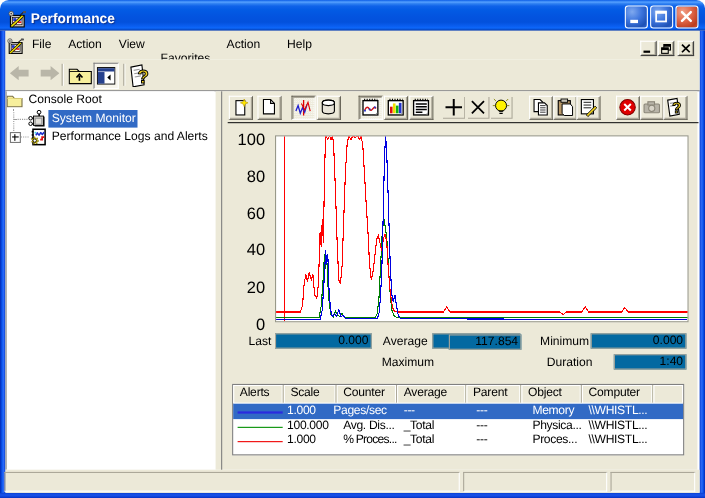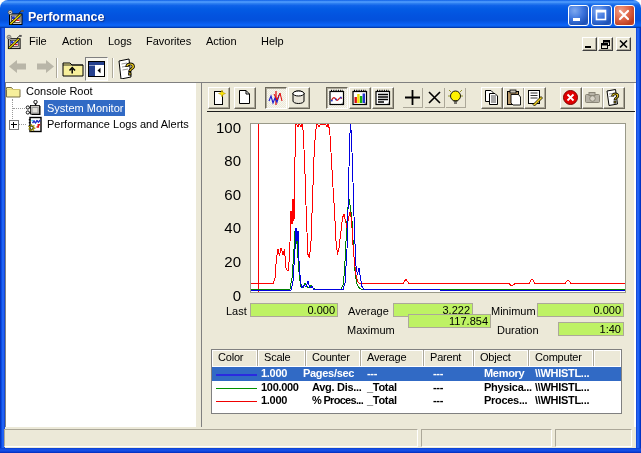--- a/index.html
+++ b/index.html
@@ -46,29 +46,29 @@
   background-image:repeating-conic-gradient(#f7f6f0 0% 25%, #ECE9D8 0% 50%);
   background-size:2px 2px; }
 #smline { left:207px; top:111px; width:428px; height:1px; background:#1c1c1c; }
 
 
 .ylab { position:absolute; width:30px; text-align:right; font-size:15px; }
 #plot { left:250px; top:123px; width:376px; height:170px; background:#fff; border:1px solid #999989; }
 
 
 .slab { position:absolute; font-size:11px; }
-.sbox { position:absolute; height:14px; background:#bef264; border:1px solid #ACA899;
+.sbox { position:absolute; height:14px; background:#0369a1; border:1px solid #ACA899;
   font-size:11px; text-align:right; padding:0px 2px 0 0; line-height:13px; }
 
 
 #legend { left:211px; top:349px; width:411px; height:65px; background:#fff; border:1px solid #808080; }
 .hcell { position:absolute; top:350px; height:16px; background:#ECE9D8; line-height:15px; padding-left:6px; letter-spacing:-0.2px;
   border-right:1px solid #ACA899; box-shadow:inset 1px 1px 0 #fff, inset -1px 0 0 #fff; font-size:11px; }
 .lrow { position:absolute; height:13px; font-size:11px; line-height:13px; letter-spacing:-0.3px; }
-.lcell { position:absolute;font-weight:bold; }
+.lcell { position:absolute; }
 
 
 .statsec { position:absolute; top:429px; height:18px; border:1px solid; border-color:#ACA899 #fff #fff #ACA899; }
 </style>
 </head>
 <body>
 <div id="titlebar" class="abs"></div>
 <div id="title-text" class="abs">Performance</div>
 <div id="borderL" class="abs"></div>
 <div id="borderR" class="abs"></div>
@@ -102,22 +102,22 @@
   <path d="M3.4 15 L13.6 5.4" stroke="#F0E000" stroke-width="1.4"></path>
   <path d="M11.5 4.5 L14.5 2 L16.5 2" fill="none" stroke="#222"></path>
   <rect x="14" y="1" width="2.5" height="2" fill="#555"></rect>
   <circle cx="3.2" cy="3.4" r="2.1" fill="#dcd8d0" stroke="#444" stroke-width="0.7"></circle>
   <circle cx="3.2" cy="3.4" r="0.7" fill="#333"></circle>
 </svg>
 
 <div id="menubar" class="abs"></div>
 <div class="menuitem" style="left:29px;">File</div>
 <div class="menuitem" style="left:62px;">Action</div>
-<div class="menuitem" style="left:108px;">Logs</div>
-<div class="menuitem" style="left:146px;">Favorites</div>
+<div class="menuitem" style="left:108px;">View</div>
+<div class="menuitem" style="left:146px;margin-top:12px;">Favorites</div>
 <div class="menuitem" style="left:206px;">Action</div>
 <div class="menuitem" style="left:261px;">Help</div>
 
 <svg class="abs" style="left:6px; top:34px;" width="16" height="16" viewBox="0 0 17 17">
   <rect x="2.5" y="5" width="12.5" height="10.5" fill="#c8c4bc" stroke="#000"></rect>
   <rect x="4.5" y="7" width="8.5" height="6.5" fill="#fff" stroke="#000" stroke-width="0.6"></rect>
   <rect x="5" y="7.5" width="2.8" height="2.6" fill="#2035cc"></rect>
   <rect x="10" y="7.5" width="2.6" height="2.2" fill="#2035cc"></rect>
   <rect x="5" y="10.8" width="3.4" height="2.2" fill="#e01818"></rect>
   <rect x="9.2" y="10.4" width="3.2" height="1.6" fill="#e01818"></rect>
@@ -324,26 +324,26 @@
   <polyline fill="none" stroke="#0000e0" stroke-width="1" shape-rendering="crispEdges" points="0,166.5 40,166.5 42,157.4 44,125.5 45,103.7 46,117.1 47,107.0 48,137.3 49.5,157.4 51,164.1 53,160.8 55,163.3 57,157.4 59,164.1 61,162.5 63,165.8 92,165.8 94,159.1 96,125.5 97.5,66.7 98.5,19.7 99.5,-0.5 100.5,12.9 102,58.3 103.5,108.7 105,142.3 106.5,150.7 108,144.0 109.5,154.1 111,162.5 113,165.8 374,166.5"></polyline>
 </svg>
 
 <div class="slab" style="left:226px; top:305px;">Last</div>
 <div class="sbox" style="left:250px; top:303px; width:88px;">0.000</div>
 <div class="slab" style="left:348px; top:305px;">Average</div>
 <div class="sbox" style="left:393px; top:303px; width:80px;">3.222</div>
 <div class="slab" style="left:491px; top:305px;">Minimum</div>
 <div class="sbox" style="left:537px; top:303px; width:87px;">0.000</div>
 <div class="slab" style="left:347px; top:324px;">Maximum</div>
-<div class="sbox" style="left:408px; top:314px; width:83px;">117.854</div>
+<div class="sbox" style="left:408px; top:304px; width:66px;">117.854</div>
 <div class="slab" style="left:497px; top:324px;">Duration</div>
 <div class="sbox" style="left:558px; top:322px; width:66px;">1:40</div>
 
 <div id="legend" class="abs"></div>
-<div class="hcell" style="left:212px; width:46px;">Color</div>
+<div class="hcell" style="left:212px; width:46px;">Alerts</div>
 <div class="hcell" style="left:258px; width:48px;">Scale</div>
 <div class="hcell" style="left:306px; width:55px;">Counter</div>
 <div class="hcell" style="left:361px; width:63px;">Average</div>
 <div class="hcell" style="left:424px; width:50px;">Parent</div>
 <div class="hcell" style="left:474px; width:55px;">Object</div>
 <div class="hcell" style="left:529px; width:65px;">Computer</div>
 <div class="hcell" style="left:594px; width:27px; border-right:none;"></div>
 
 <div class="lrow" style="left:212px; top:367px; width:409px; height:14px; background:#316AC5; color:#fff;">
   <span class="lcell" style="left:49px;">1.000</span>

